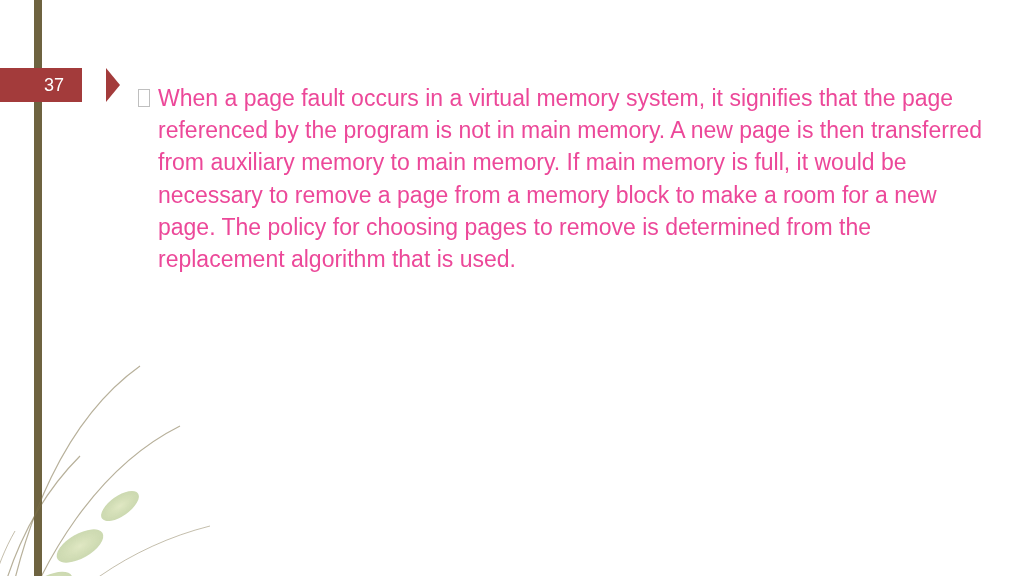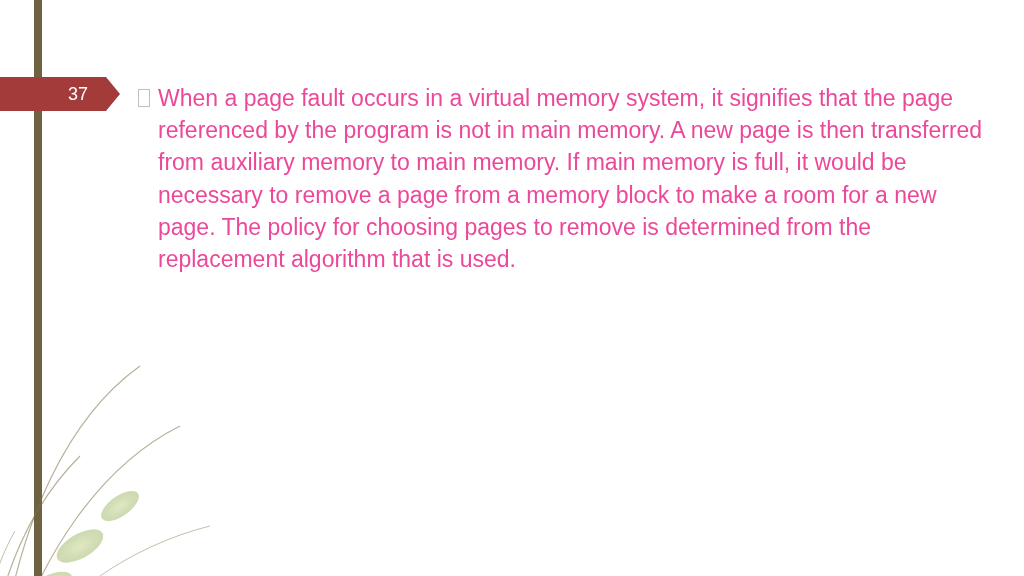--- a/index.html
+++ b/index.html
@@ -13,25 +13,26 @@
       position: absolute;
       left: 34px;
       top: 0;
       width: 8px;
       height: 576px;
       background: #6e6340;
     }
     .page-badge {
       position: absolute;
       left: 0;
-      top: 77px;
+      top: 68px;
       height: 34px;
       width: 120px;
       display: flex;
       align-items: center;
+      gap: 24px;
     }
     .page-badge-body {
       width: 108px;
       height: 34px;
       background: #a33b3b;
       color: #fff;
       font-size: 18px;
       display: flex;
       align-items: center;
       justify-content: flex-end;

